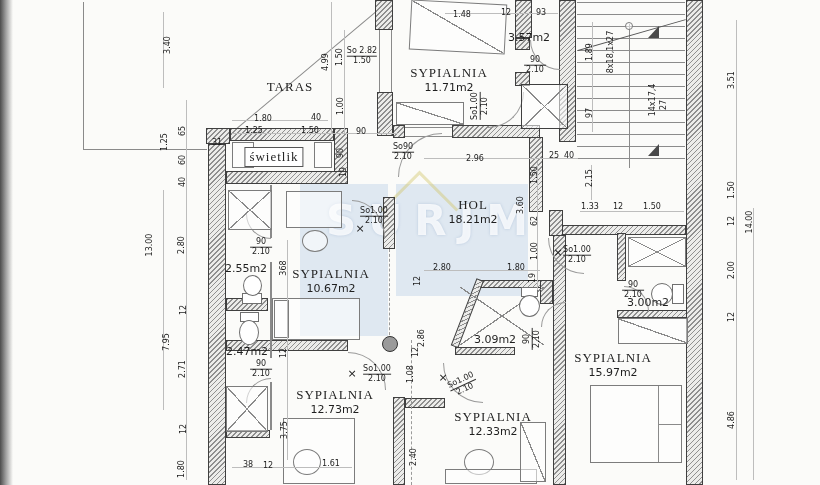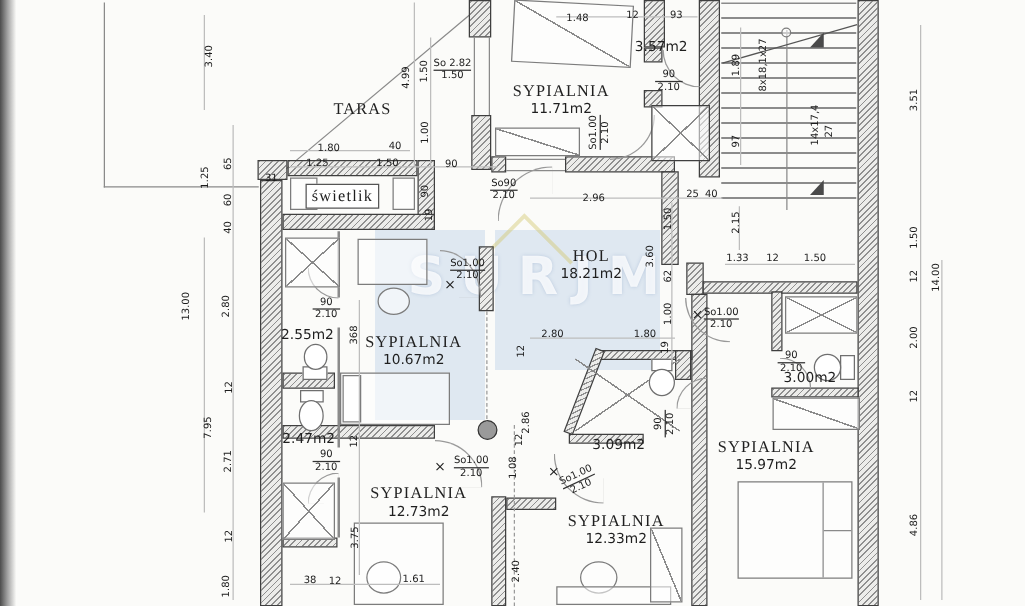--- a/index.html
+++ b/index.html
@@ -226,21 +226,21 @@
       <div class="roomlab" style="position: absolute; left: 246px; top: 268px; transform: translate(-50%, -50%) rotate(0deg);">
         <span class="ra">2.55m2</span>
       </div>
       <div class="roomlab" style="position: absolute; left: 247px; top: 351px; transform: translate(-50%, -50%) rotate(0deg);">
         <span class="ra">2.47m2</span>
       </div>
       <div class="roomlab" style="position: absolute; left: 335px; top: 401px; transform: translate(-50%, -50%) rotate(0deg);">
         <span class="rn">SYPIALNIA</span>
         <span class="ra">12.73m2</span>
       </div>
-      <div class="roomlab" style="position: absolute; left: 495px; top: 356px; transform: translate(-50%, -50%) rotate(0deg);">
+      <div class="roomlab" style="position: absolute; left: 495px; top: 339px; transform: translate(-50%, -50%) rotate(0deg);">
         <span class="ra">3.09m2</span>
       </div>
       <div class="roomlab" style="position: absolute; left: 493px; top: 423px; transform: translate(-50%, -50%) rotate(0deg);">
         <span class="rn">SYPIALNIA</span>
         <span class="ra">12.33m2</span>
       </div>
       <div class="roomlab" style="position: absolute; left: 648px; top: 302px; transform: translate(-50%, -50%) rotate(0deg);">
         <span class="ra">3.00m2</span>
       </div>
       <div class="roomlab" style="position: absolute; left: 613px; top: 364px; transform: translate(-50%, -50%) rotate(0deg);">

